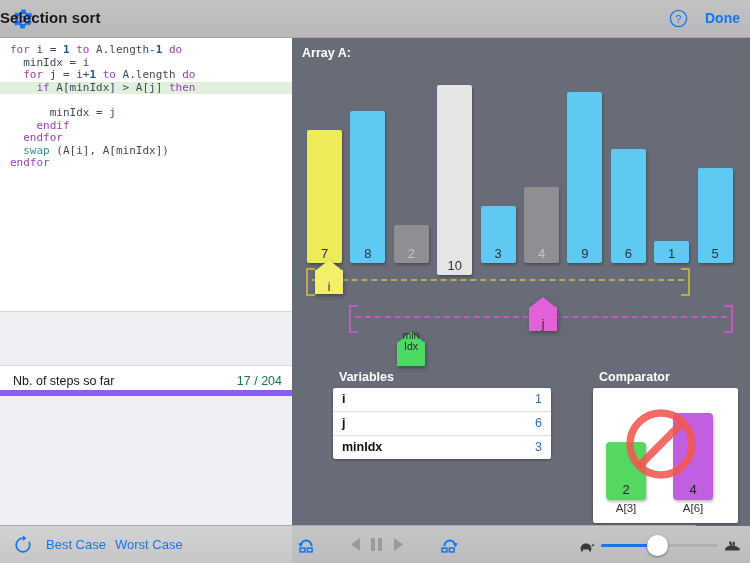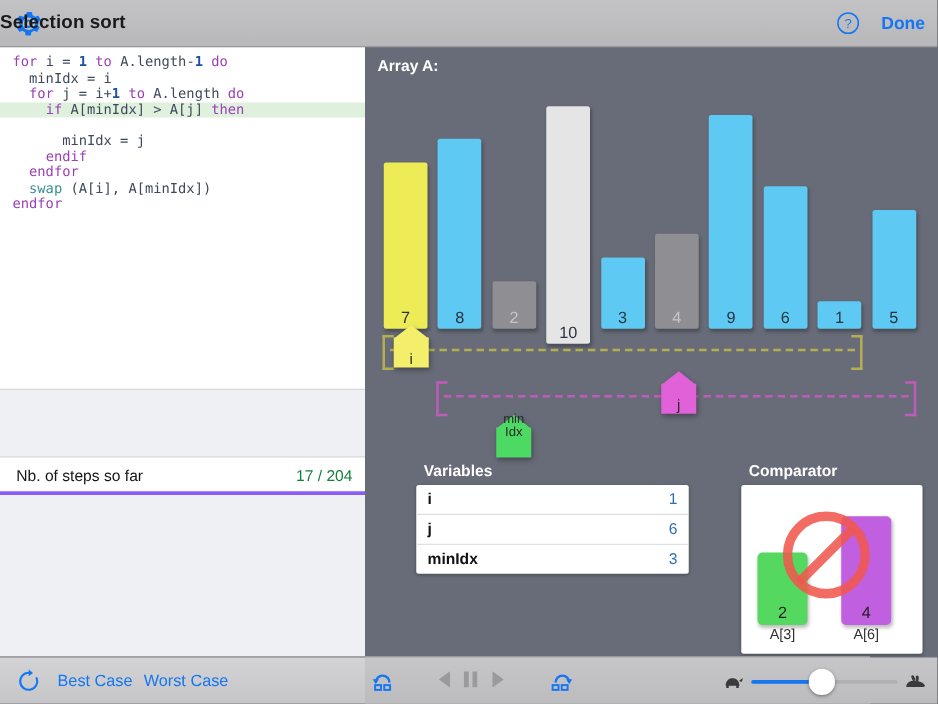--- a/index.html
+++ b/index.html
@@ -48,21 +48,21 @@
     white-space:pre;
   }
   .kw{color:#9b3fb5;}
   .id{color:#3e4a5c;}
   .num{color:#1e50a2;font-weight:bold;}
   .fn{color:#3a8f94;}
   .hl-line{background:#dff0dd;display:block;width:292px;margin-left:-10px;padding-left:10px;}
 
   .stepsrow{
     position:absolute;left:0;top:327px;width:292px;height:31px;
-    background:#ffffff;border-top:1px solid #d4d6da;border-bottom:3px solid #8b5cf6;
+    background:#ffffff;border-top:1px solid #d4d6da;border-bottom:6px solid #8b5cf6;
     box-sizing:border-box;
   }
   .steps-label{position:absolute;left:13px;top:8px;font-size:12.5px;color:#161616;}
   .steps-val{position:absolute;right:10px;top:8px;font-size:12.5px;color:#15803d;}
 
   
   .stage{
     position:absolute;left:292px;top:38px;width:458px;height:487px;
     background:#686c78;
   }

